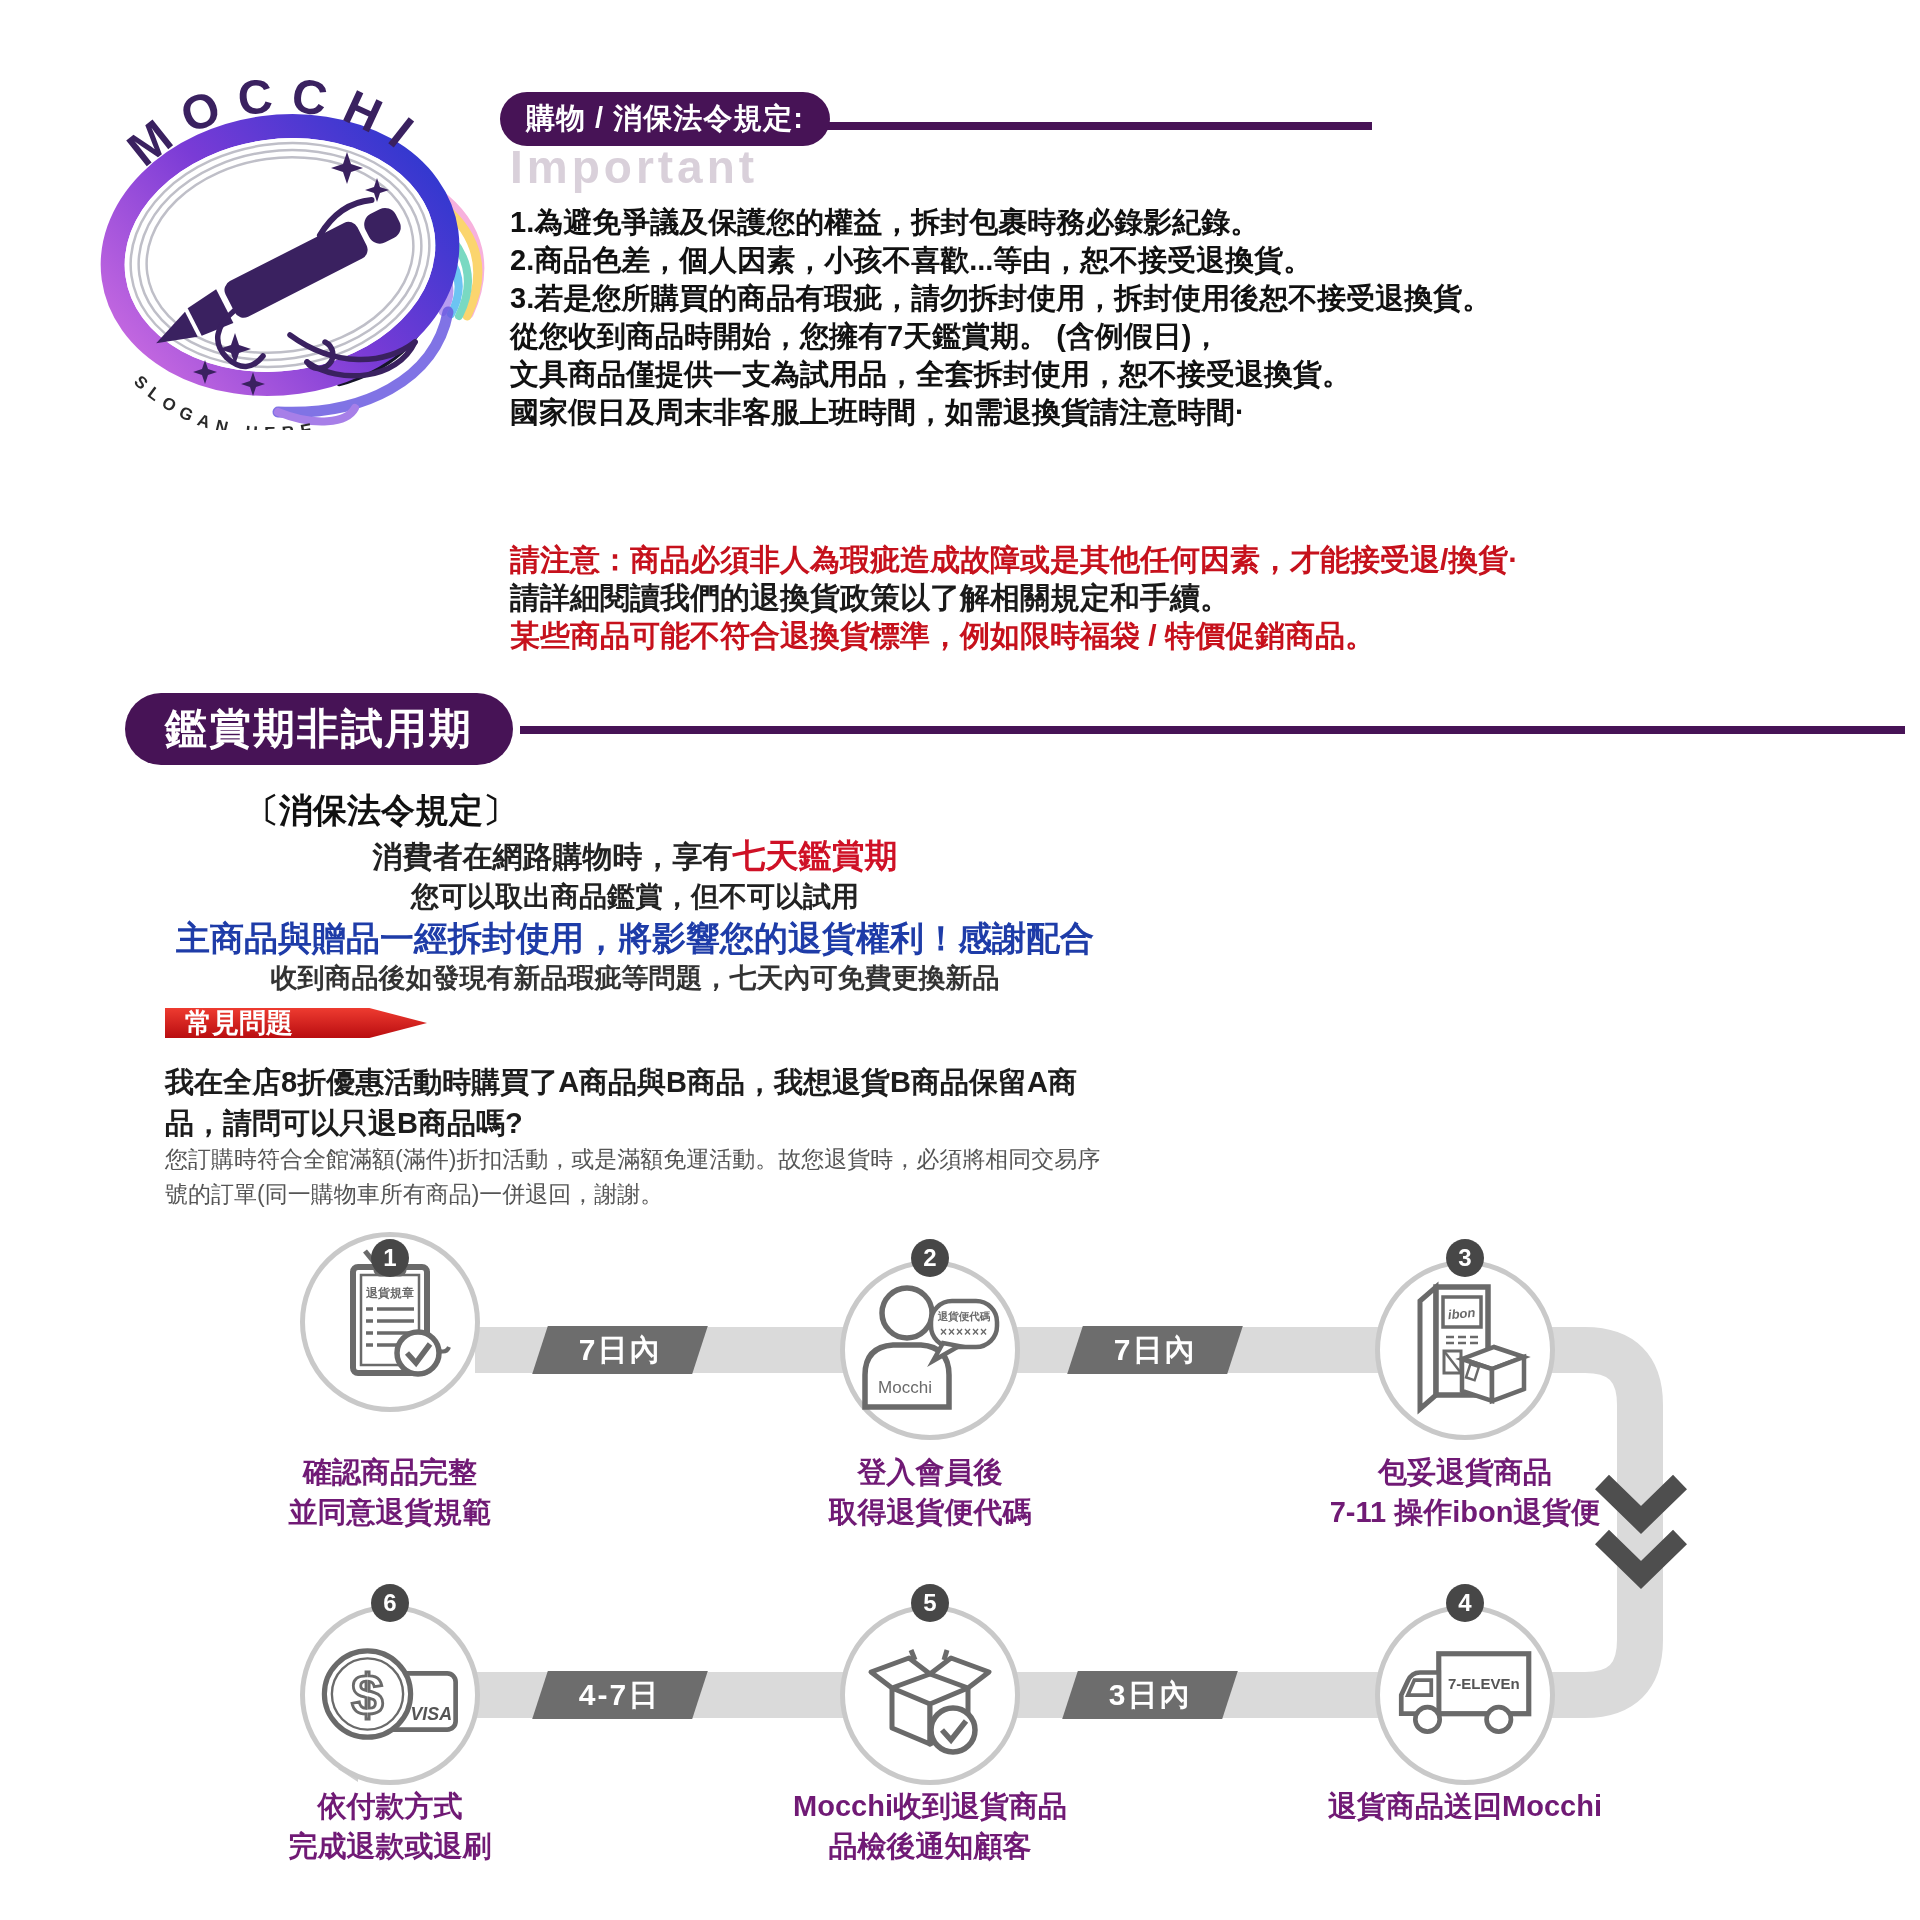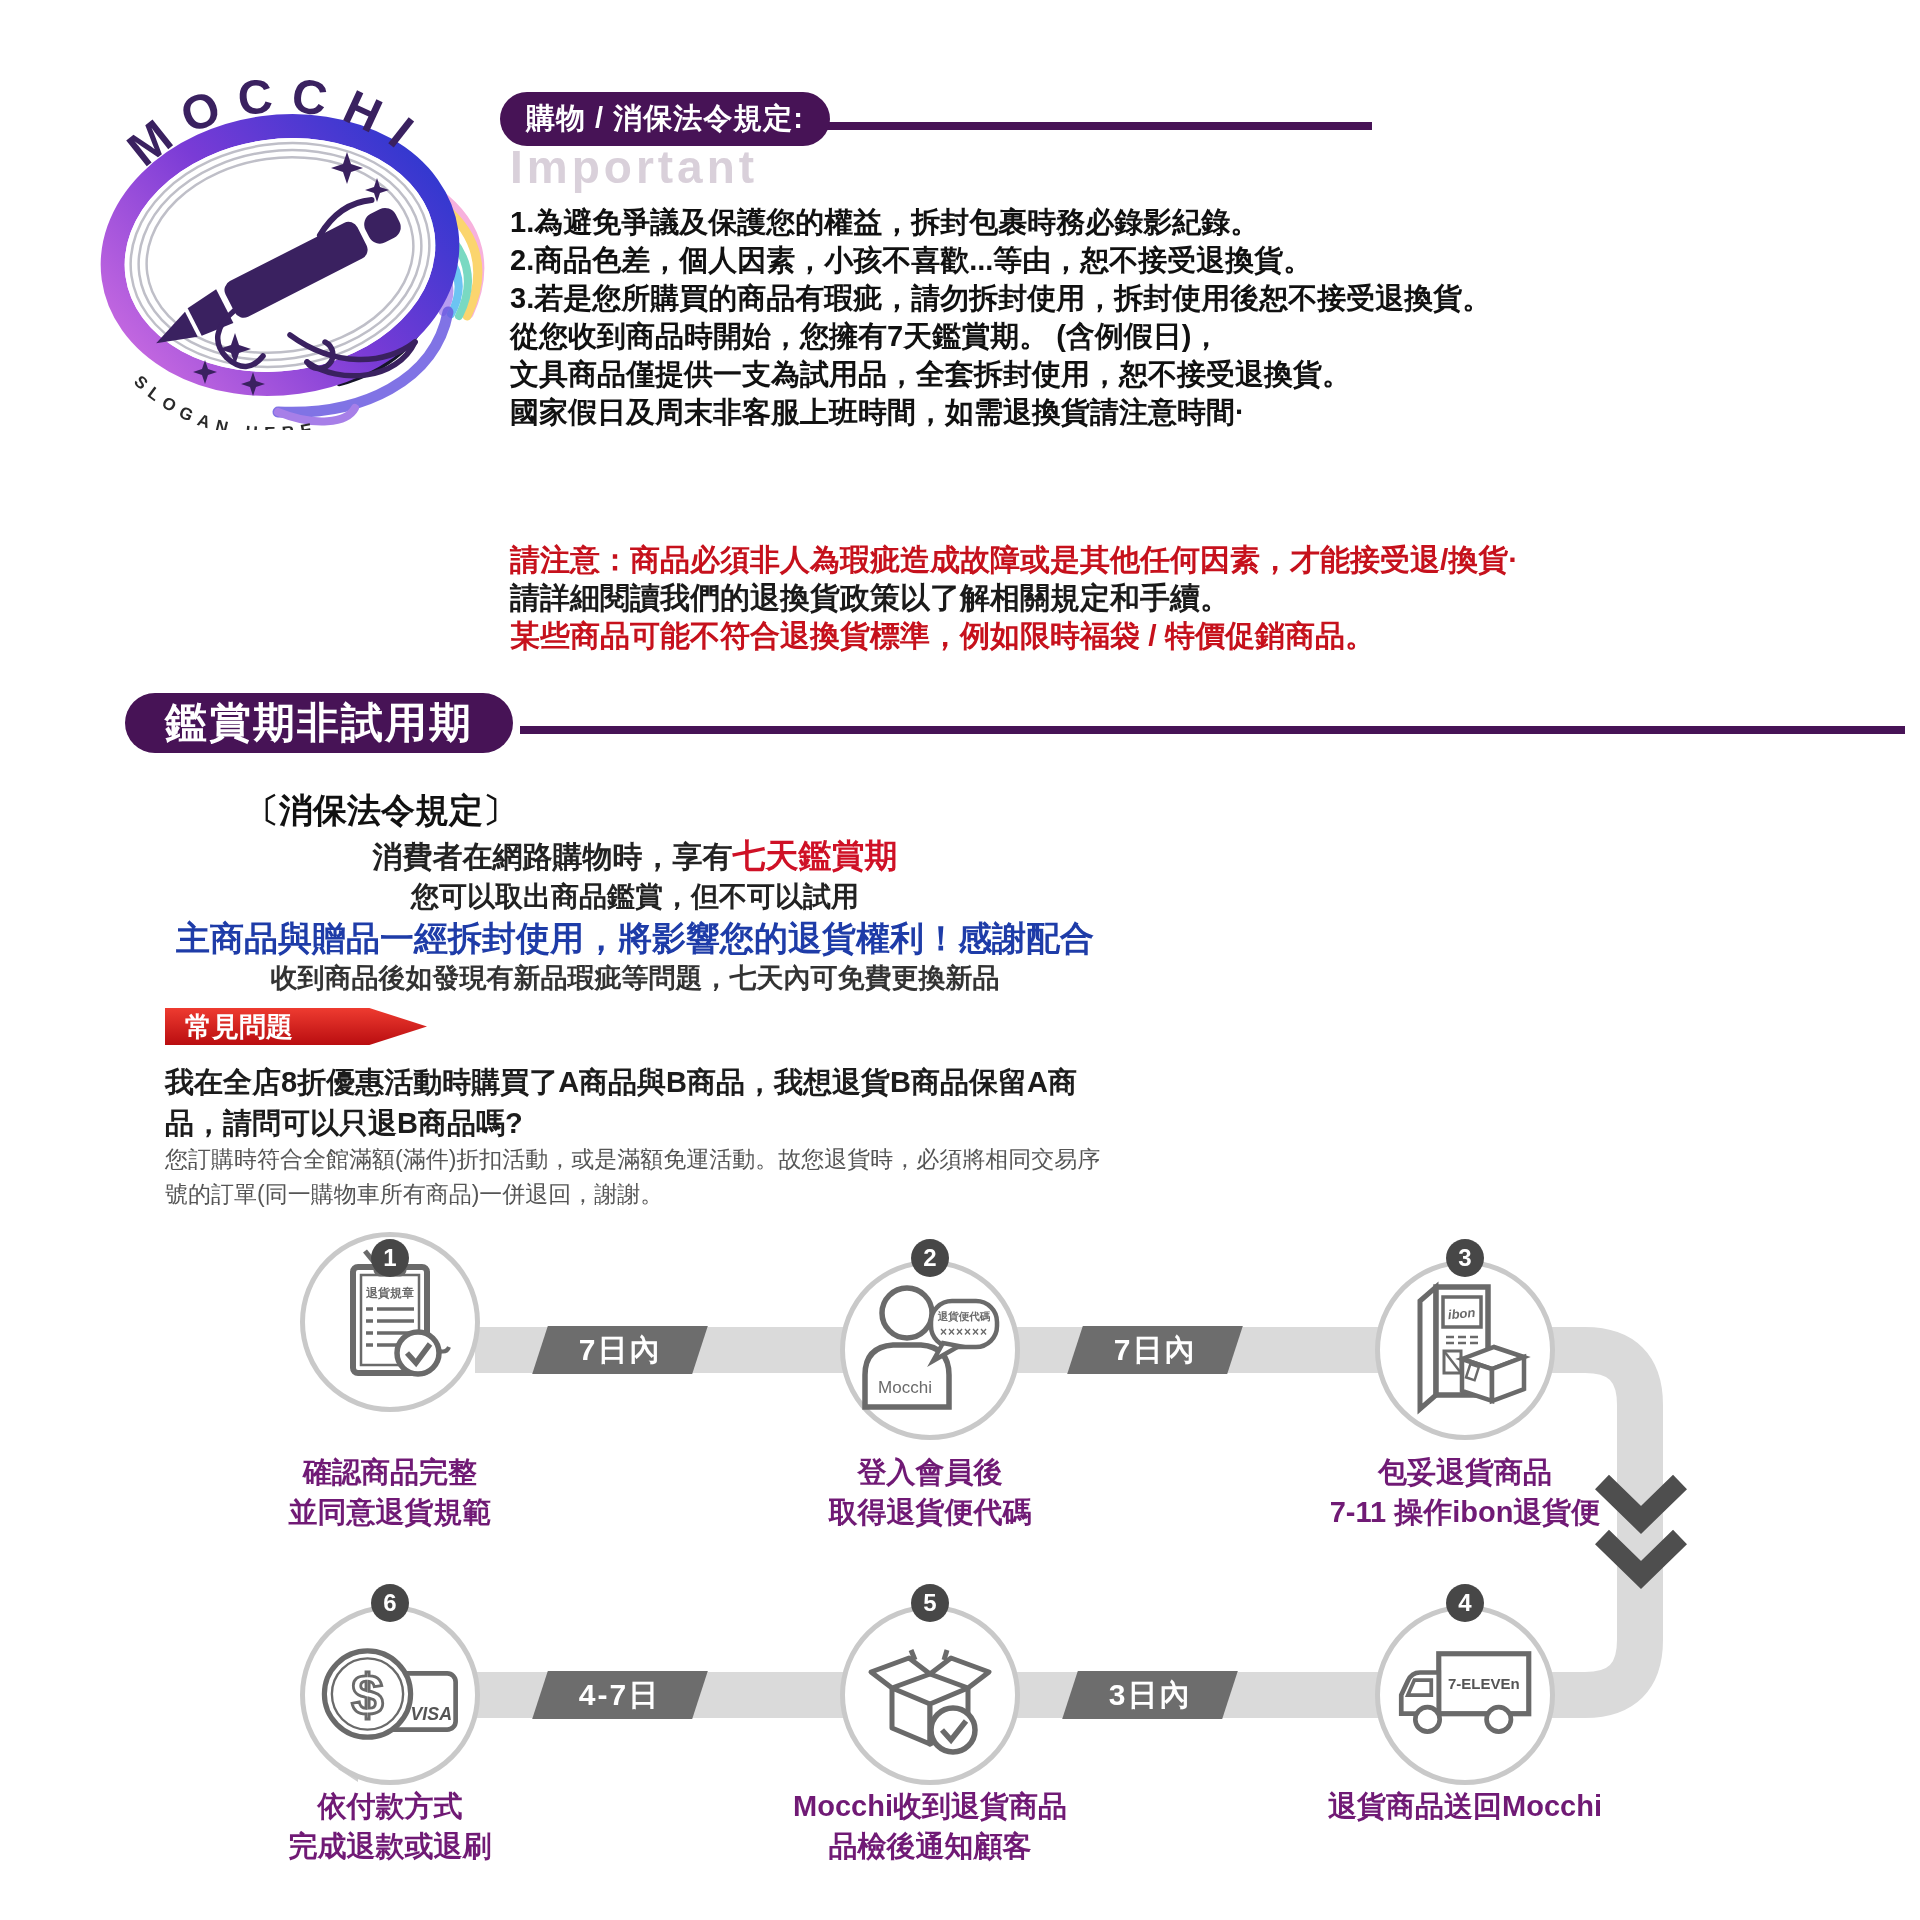--- a/index.html
+++ b/index.html
@@ -4,21 +4,21 @@
 <style>
   html,body{margin:0;padding:0;background:#fff;}
   .canvas{position:relative;width:1920px;height:1920px;background:#fff;overflow:hidden;
           font-family:"Liberation Sans",sans-serif;}
   .abs{position:absolute;}
 
   
   .pill{position:absolute;background:#471356;color:#fff;font-weight:bold;border-radius:999px;
         display:flex;align-items:center;z-index:2;}
   .pill1{left:500px;top:92px;height:54px;padding:0 26px;font-size:29px;letter-spacing:1px;}
-  .pill2{left:125px;top:693px;height:60px;padding:0 40px;font-size:42px;letter-spacing:2px;}
+  .pill2{left:125px;top:693px;height:72px;padding:0 40px;font-size:42px;letter-spacing:2px;}
   .hline{position:absolute;background:#471356;z-index:1;}
   .hline1{left:660px;top:122px;width:712px;height:8px;}
   .hline2{left:520px;top:726px;width:1385px;height:8px;}
 
   .watermark{position:absolute;left:510px;top:140px;font-size:46px;font-weight:bold;
              color:#d9d0da;letter-spacing:4px;}
 
   .rules{position:absolute;left:510px;top:203px;color:#111;font-weight:bold;
          font-size:29px;line-height:38px;white-space:nowrap;}
   .warning{position:absolute;left:510px;top:541px;font-weight:bold;font-size:30px;
@@ -31,21 +31,21 @@
   .law-title{position:absolute;left:130px;top:0;font-size:34px;font-weight:bold;color:#111;
              font-family:"Liberation Serif",serif;}
   .law-line{position:absolute;left:0;width:100%;text-align:center;font-weight:bold;}
   .law-l1{top:46px;font-size:30px;color:#222;}
   .law-l1 .hl{color:#cf1126;font-family:"Liberation Serif",serif;font-size:33px;}
   .law-l2{top:90px;font-size:28px;color:#222;}
   .law-l3{top:128px;font-size:34px;color:#1e3ca8;font-family:"Liberation Serif",serif;}
   .law-l4{top:172px;font-size:27px;color:#333;}
 
   
-  .faq-banner{position:absolute;left:165px;top:1008px;width:262px;height:37px;
+  .faq-banner{position:absolute;left:165px;top:1008px;width:262px;height:30px;
               background:linear-gradient(180deg,#ee3b30,#b90d10);color:#fff;font-weight:bold;
               font-size:27px;display:flex;align-items:center;padding-left:20px;box-sizing:border-box;
               clip-path:polygon(0 0,78% 0,100% 50%,78% 100%,0 100%);}
   .faq-q{position:absolute;left:165px;top:1062px;width:965px;font-size:29px;font-weight:bold;
          color:#1c1c1c;line-height:41px;}
   .faq-a{position:absolute;left:165px;top:1142px;width:950px;font-size:23px;color:#555;
          line-height:35px;}
 
   
   .fcircle{position:absolute;width:180px;height:180px;box-sizing:border-box;border:5px solid #c9c9c9;

